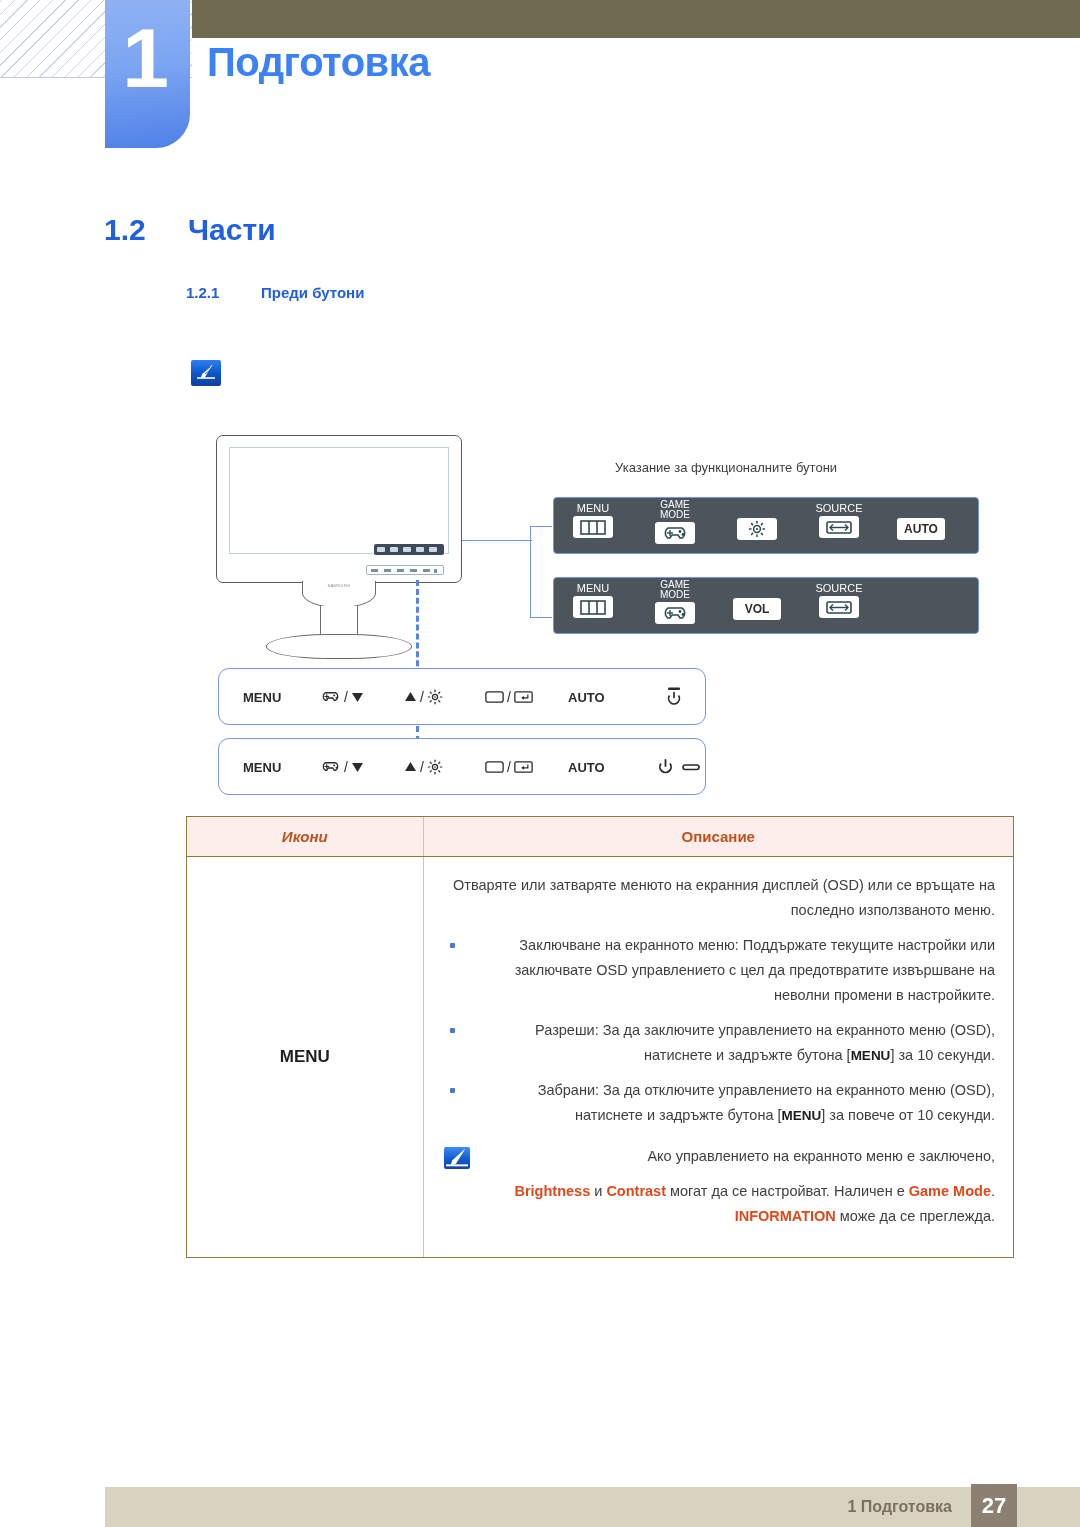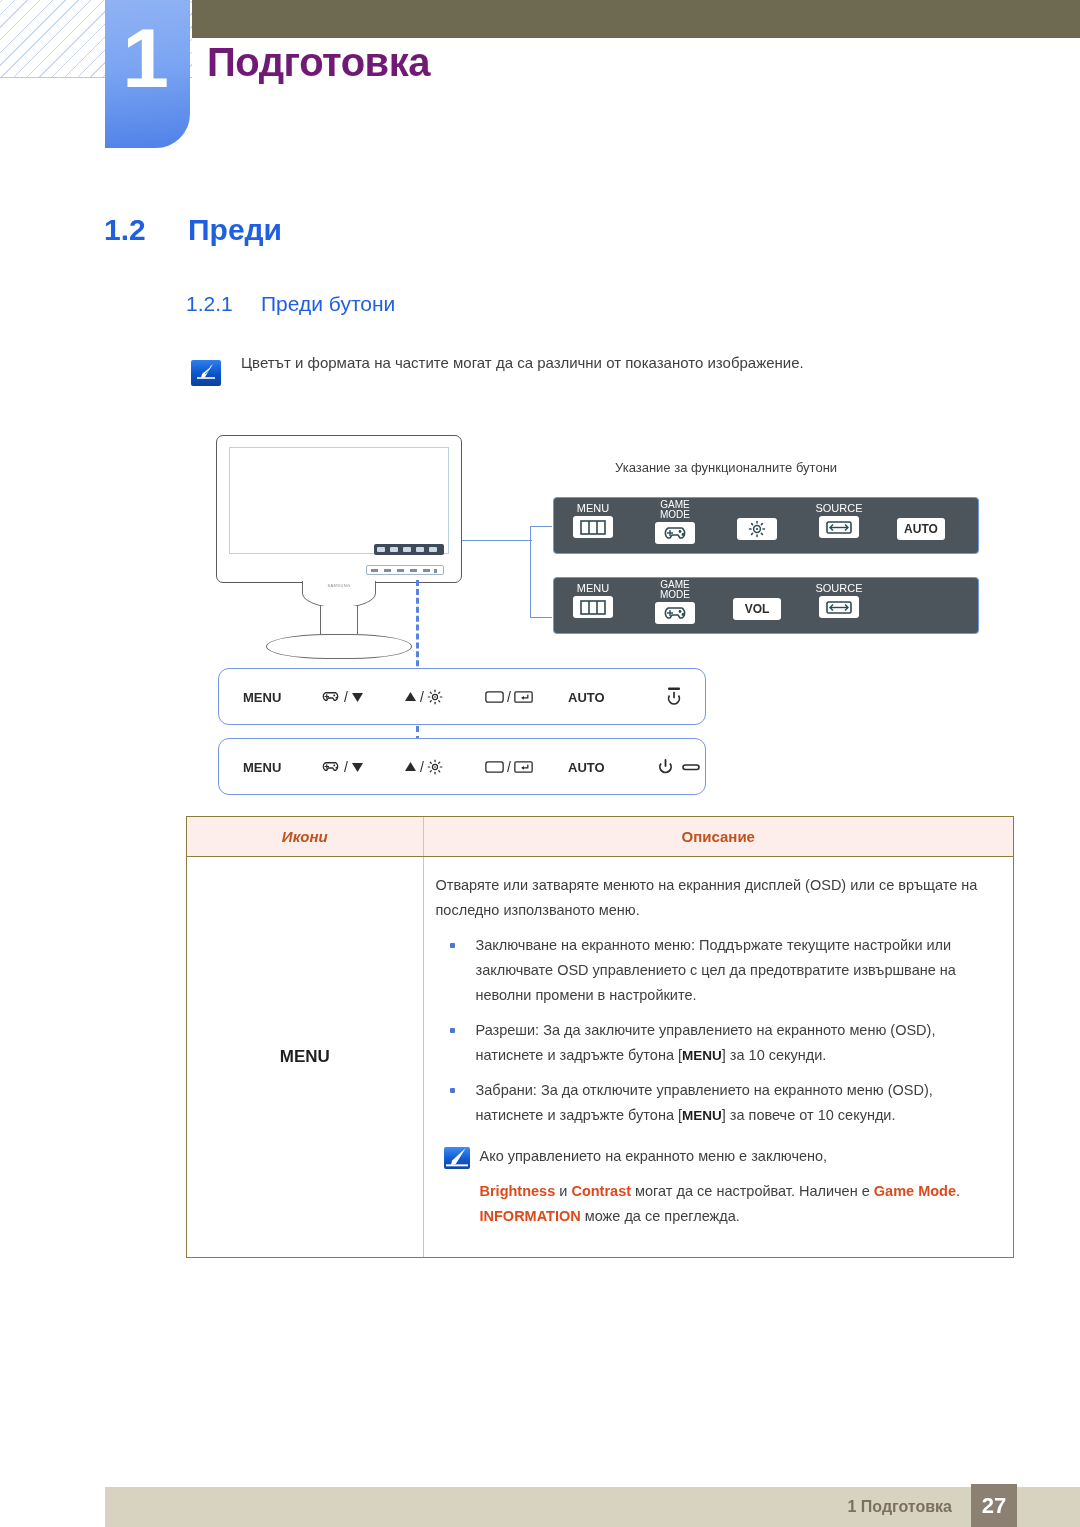--- a/index.html
+++ b/index.html
@@ -37,32 +37,32 @@
   .chapter-badge span{
     position:absolute; left:0; right:4px; top:16px;
     text-align:center;
     font-size:84px; line-height:84px; font-weight:bold;
     color:#ffffff;
     font-family:"Liberation Sans", sans-serif;
   }
   .chapter-title {
     position:absolute; left:207px; top:38px;
     font-size:40px; line-height:48px; font-weight:bold;
-    color:#701a75; letter-spacing:-0.5px;
+    color:#3b82f6; letter-spacing:-0.5px;
   }
 
   
   .h1 {
     position:absolute; left:104px; top:213px;
     font-size:30px; font-weight:bold; color:#1f5fe0;
   }
   .h1 .num { display:inline-block; width:84px; }
   .h2 {
-    position:absolute; left:186px; top:292px;
-    font-size:21px; font-weight:normal; color:#1f5fe0;
+    position:absolute; left:186px; top:284px;
+    font-size:15px; font-weight:bold; color:#1f5fe0;
   }
   .h2 .num { display:inline-block; width:75px; }
 
   
   .note { position:absolute; left:191px; top:352px; width:790px; }
   .note-icon {
     position:absolute; left:0; top:8px; width:30px; height:26px;
     background:linear-gradient(180deg,#2f7ff0 0%, #0a53c8 55%, #0f3f9e 100%);
     border-radius:2px;
   }
@@ -186,21 +186,21 @@
   .tbl th.icons-col{ width:236px; border-right:1.1px solid #e8b9ae;font-style:italic; }
   .tbl td.icon-cell{
     border-right:1.1px solid #e8b9ae;
     text-align:center; vertical-align:middle;
     font-size:17px; font-weight:bold; color:#1f1f1f;
   }
   .tbl td.desc-cell{
     padding:16px 18px 18px 12px; vertical-align:top;
     font-size:14.5px; line-height:25px; color:#3f3f3f;
   }
-  .tbl td.desc-cell p{ margin:0 0 10px 0; }
+  .tbl td.desc-cell p{ margin:0 0 10px 0;text-align:right; }
   .bul{ position:relative; padding-left:40px; margin:0 0 10px 0 !important; }
   .bul:before{
     content:""; position:absolute; left:14px; top:10px;
     width:5px; height:5px; background:#4a77d4; border-radius:1px;
   }
   .kbd{ font-weight:bold; color:#1d1d1d; font-size:13.5px; }
   .orange{ color:#e0491b; font-weight:bold; }
   .subnote{ position:relative; padding-left:44px; margin-top:16px; }
   .subnote .note-icon2{
     position:absolute; left:8px; top:3px; width:26px; height:22px;
@@ -231,37 +231,36 @@
 <body>
 
 <div class="hatch"></div>
 <div class="olive-bar"></div>
 <div class="chapter-badge">
   <span>1</span>
 </div>
 <div class="chapter-title">Подготовка</div>
 
 <div class="h1">
-  <span class="num">1.2</span><span>Преди</span>
+  <span class="num">1.2</span><span>Части</span>
 </div>
 <div class="h2">
   <span class="num">1.2.1</span><span>Преди бутони</span>
 </div>
 
 <div class="note">
   <div class="note-icon">
     <svg class="quill" viewBox="0 0 20 18">
       <path d="M17 1 L6 11 L5 15 L9 14 Z" fill="#ffffff"></path>
       <path d="M1 15 L19 15" stroke="#ffffff" stroke-width="1.6" fill="none"></path>
       <path d="M8 9 L14 4" stroke="#0a53c8" stroke-width="0.8" fill="none"></path>
       <path d="M9 11 L15 6" stroke="#0a53c8" stroke-width="0.8" fill="none"></path>
     </svg>
   </div>
   <div class="note-lines">
-    <p>Цветът и формата на частите могат да са различни от показаното изображение.</p>
   </div>
 </div>
 
 <div class="diagram">
 
   <div class="monitor-frame">
     <div class="monitor-screen"></div>
     <div class="btn-strip-dark">
       <i style="left:3px"></i>
         <i style="left:16px"></i>

